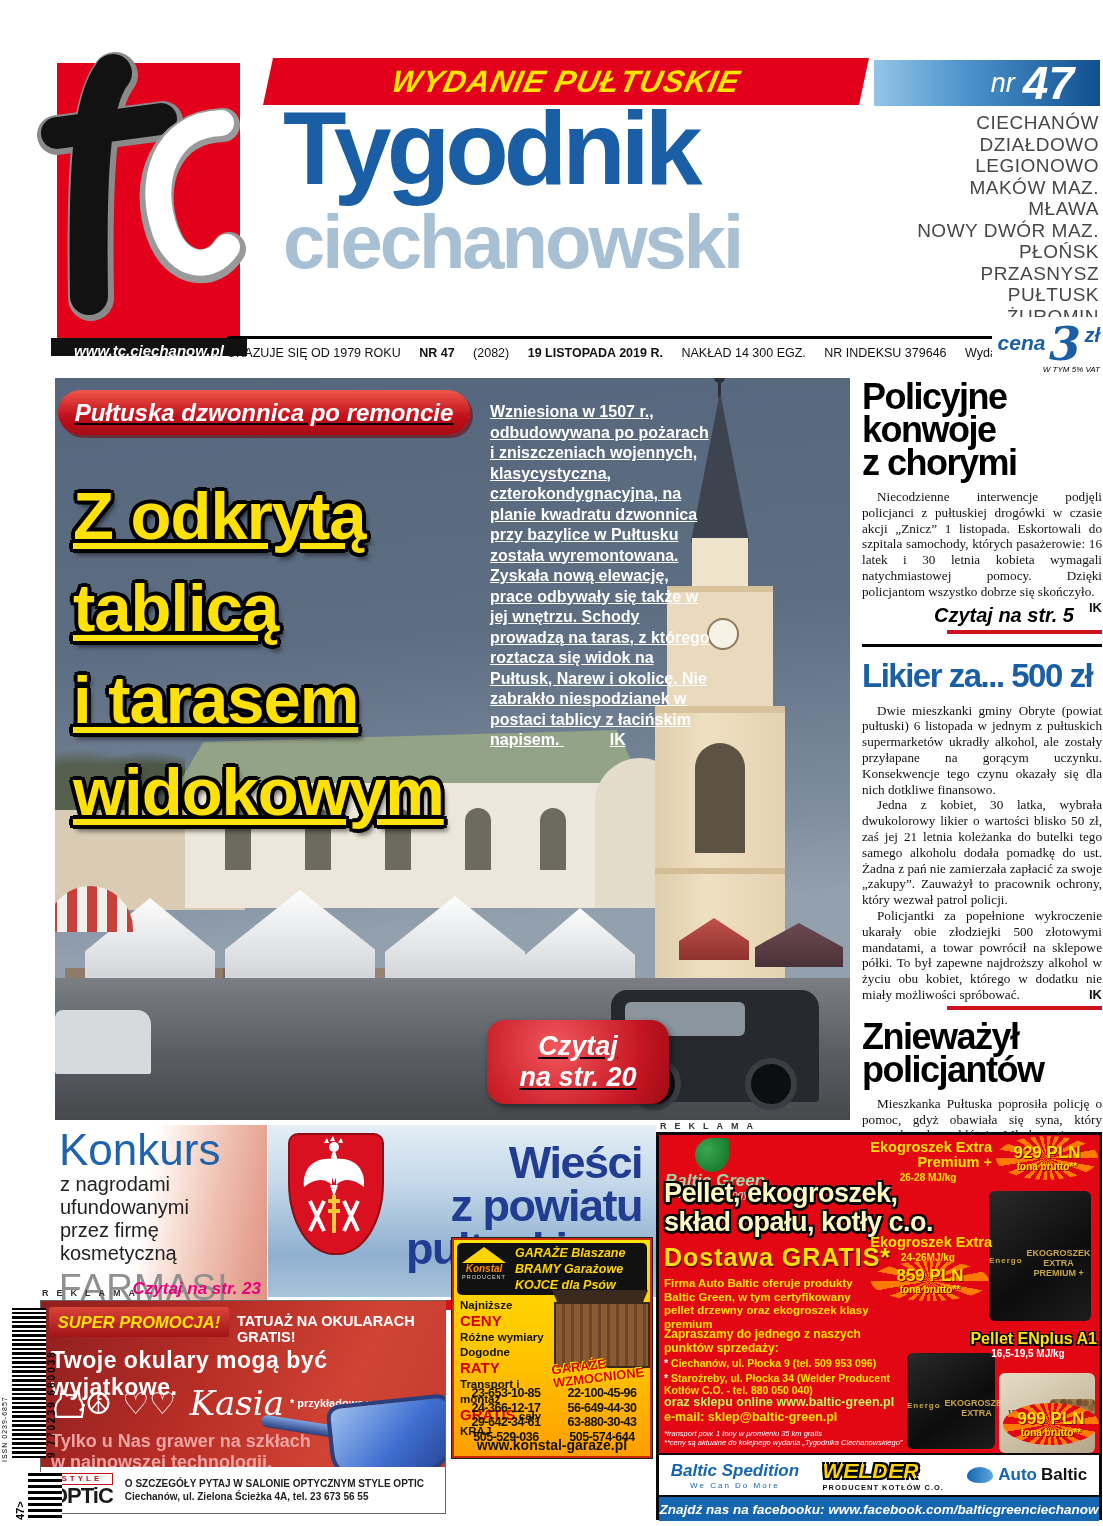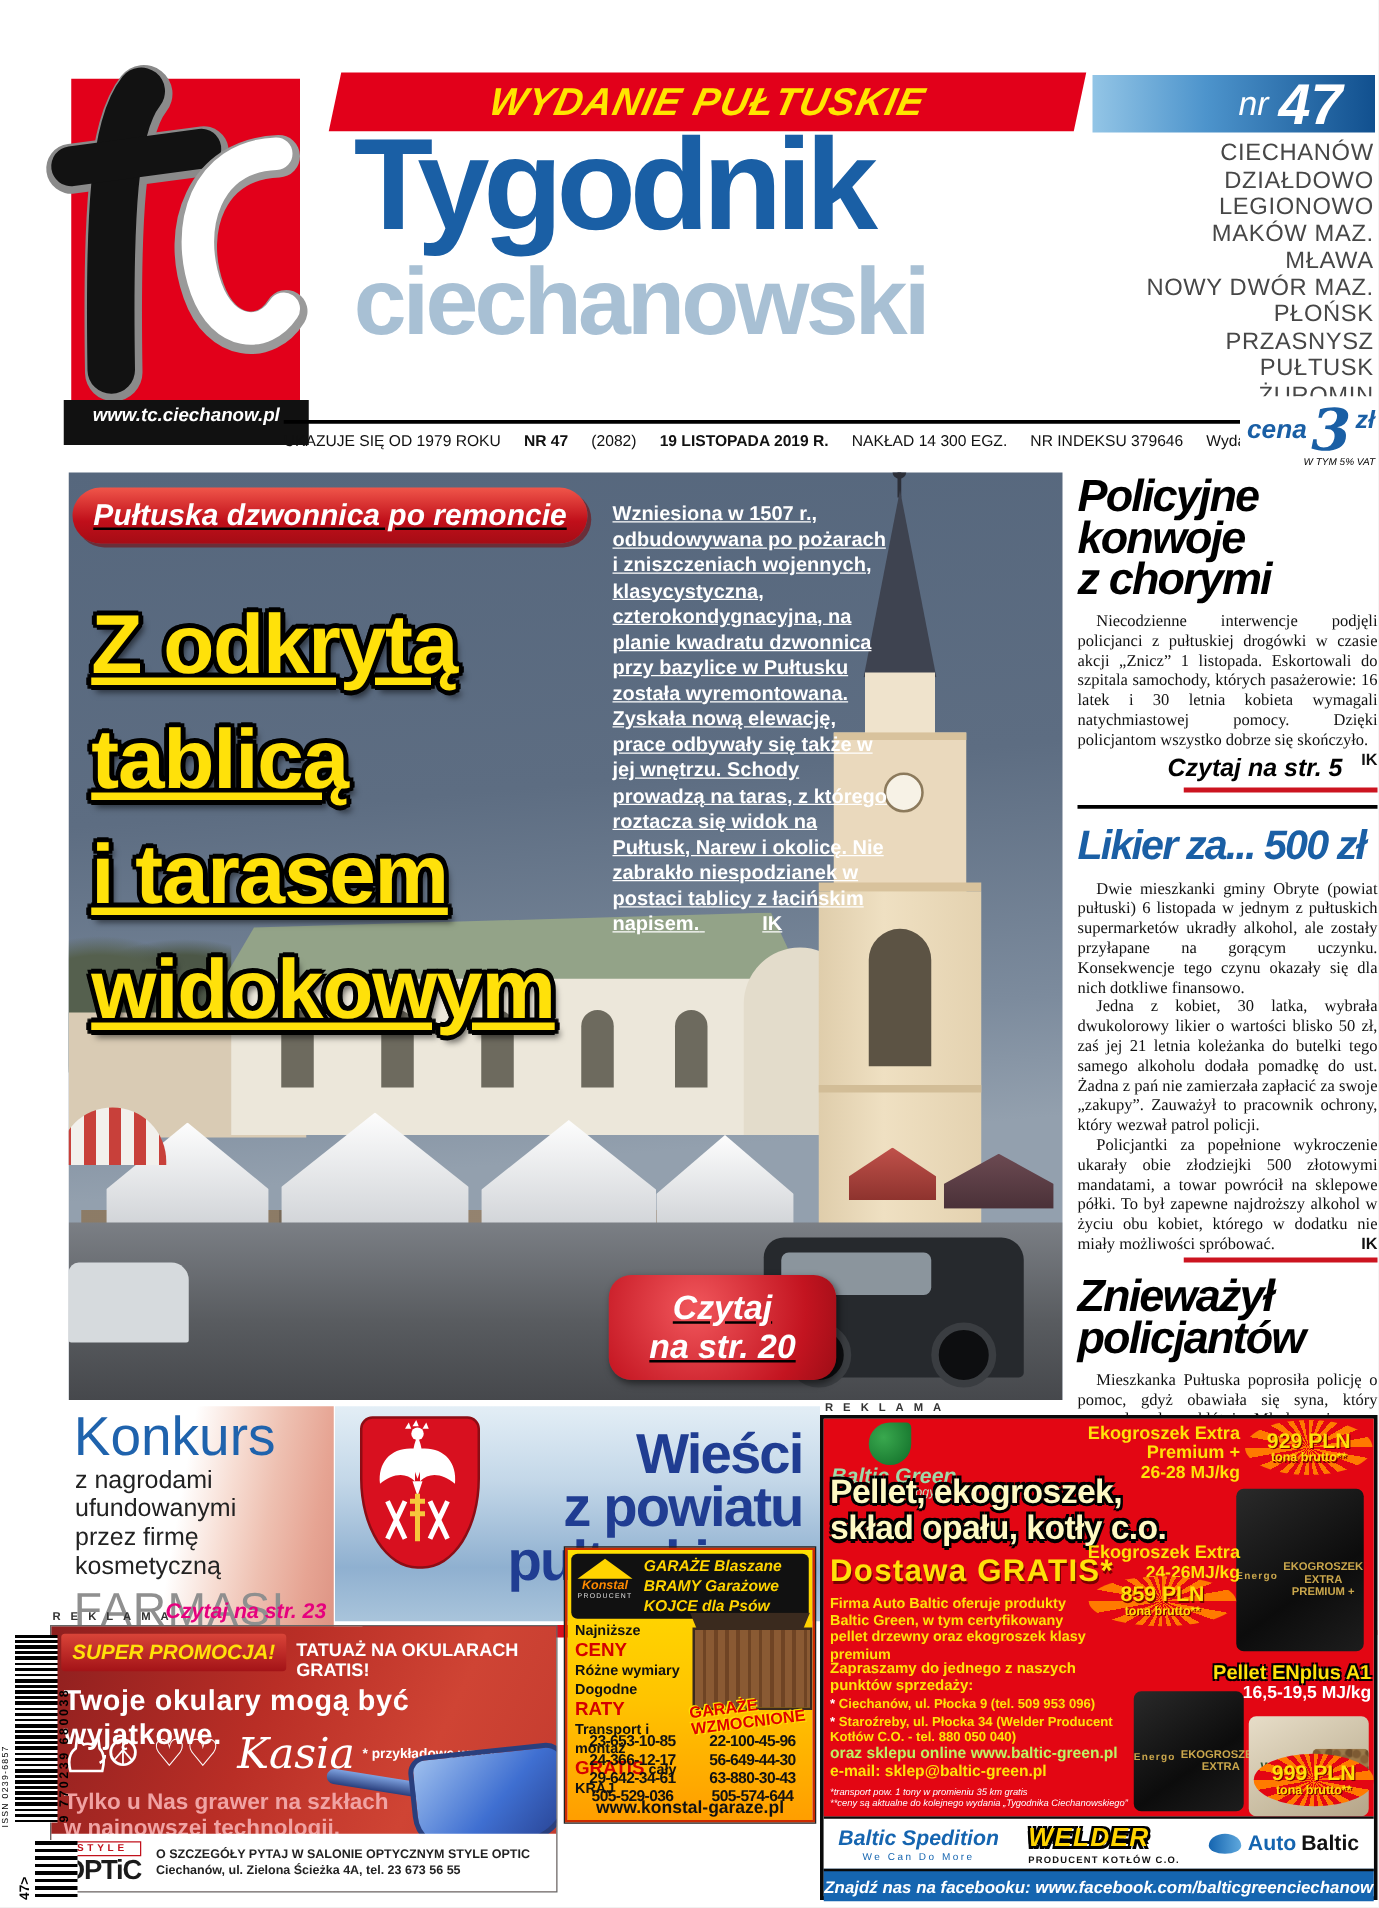--- a/index.html
+++ b/index.html
@@ -3,21 +3,21 @@
 <meta charset="utf-8">
 <style>
   html,body{margin:0;padding:0;background:#e8e8e8;}
   #page{position:relative;width:1103px;height:1526px;background:#fff;overflow:hidden;
         font-family:"Liberation Sans",sans-serif;margin:0 auto;}
   .abs{position:absolute;}
 
   
   #tc-logo{left:57px;top:63px;width:183px;height:293px;background:#e2001a;}
   #tc-logo svg{position:absolute;left:-12px;top:0;overflow:visible;}
-  #tc-webbar{position:absolute;left:-6px;bottom:0;width:196px;height:36px;background:#111;
+  #tc-webbar{position:absolute;left:-6px;bottom:0;width:196px;height:18px;background:#111;
              color:#fff;font-style:italic;font-weight:bold;font-size:15px;line-height:26px;text-align:center;}
   #edition-banner{left:268px;top:58px;width:596px;height:47px;background:#e2001a;
                   transform:skewX(-12deg);display:flex;align-items:center;justify-content:center;}
   #edition-banner span{color:#ffe500;font-weight:900;font-style:italic;font-size:31px;letter-spacing:1px;white-space:nowrap;}
   #issue-box{left:874px;top:60px;width:226px;height:46px;background:linear-gradient(90deg,#93c5e6,#4d94cc 40%,#11508f);
              display:flex;align-items:center;justify-content:flex-end;padding-right:26px;box-sizing:border-box;color:#fff;}
   #issue-box .nr{font-style:italic;font-size:27px;margin-right:8px;}
   #issue-box .num{font-style:italic;font-weight:900;font-size:46px;}
   #mast1{left:283px;top:96px;font-size:104px;font-weight:bold;color:#1a5fa5;letter-spacing:-5px;line-height:1;}
   #mast2{left:283px;top:204px;font-size:76px;font-weight:bold;color:#a8c0d4;letter-spacing:-3px;line-height:1;}
@@ -75,21 +75,21 @@
             text-shadow:-3px -3px 0 #000,3px -3px 0 #000,-3px 3px 0 #000,3px 3px 0 #000,-4px 0 0 #000,4px 0 0 #000,0 -4px 0 #000,0 4px 0 #000,4px 6px 5px rgba(0,0,0,.55);}
   #standfirst{left:435px;top:24px;width:225px;color:#fff;font-weight:bold;font-size:16px;line-height:20.5px;}
   #standfirst .byl{margin-left:46px;font-weight:bold;}
   #lead-readmore{left:432px;top:642px;width:182px;height:84px;border-radius:18px;
                  background:radial-gradient(circle at 38% 32%,#f1575c,#c31420 70%,#9d0d16);
                  box-shadow:2px 3px 6px rgba(0,0,0,.5);display:flex;flex-direction:column;align-items:center;justify-content:center;cursor:pointer;}
   #lead-readmore span{color:#fff;font-weight:900;font-style:italic;font-size:27px;line-height:31px;}
 
   
   #rightcol{left:862px;top:380px;width:240px;}
-  .art-title{font-weight:900;font-size:36px;line-height:33px;letter-spacing:-1.5px;color:#000;margin:0 0 10px 0;font-style:italic;}
+  .art-title{font-weight:900;font-size:36px;line-height:33px;letter-spacing:-1.5px;color:#000;margin:0 0 10px 0;}
   .art-title.blue{color:#1a5fa5;font-size:33px;line-height:34px;}
   .art-body p{font-family:"Liberation Serif",serif;font-size:13.2px;line-height:15.8px;text-align:justify;
               margin:0;text-indent:15px;color:#111;}
   .art-body .byl{float:right;font-weight:bold;font-family:"Liberation Sans",sans-serif;font-size:13px;}
   .art-readmore{text-align:right;font-weight:900;font-style:italic;font-size:20px;margin-top:4px;color:#000;cursor:pointer;}
   .redrule{height:4px;background:#cc1420;width:155px;margin:3px 0 10px auto;}
   .col-divider{height:3px;background:#000;margin:4px 0 12px 0;}
 
   
   #farmasi{left:55px;top:1125px;width:212px;height:178px;border-bottom:5px solid #e6007e;
@@ -112,21 +112,21 @@
   .rek{font-size:9px;letter-spacing:8px;color:#333;font-weight:bold;}
 
   
   #baltic{left:656px;top:1132px;width:446px;height:388px;border:3px solid #0a0a0a;box-sizing:border-box;background:#fff;}
   #baltic-red{position:relative;width:100%;height:318px;background:#e30613;overflow:hidden;}
   #bg-logo{left:6px;top:3px;display:flex;align-items:center;flex-direction:column;}
   #bg-leaf{width:34px;height:34px;border-radius:50% 4px 50% 50%;background:radial-gradient(circle at 35% 35%,#39a84e,#0f6b27);margin-right:6px;}
   #bg-logo .bn{color:#9fd9a8;font-weight:900;font-style:italic;font-size:17px;line-height:17px;}
   #bg-logo .bt{color:#bfe6c5;font-size:10px;font-style:italic;}
   .prodlabel{position:absolute;text-align:right;color:#ffe10a;font-weight:900;font-size:14.5px;line-height:15px;}
-  .prodlabel .mj{font-size:14px;font-weight:bold;display:block;}
+  .prodlabel .mj{font-size:10px;font-weight:bold;display:block;text-align:center;}
   .burst{position:absolute;border-radius:50%;display:flex;flex-direction:column;align-items:center;justify-content:center;
          background:repeating-conic-gradient(#ff7a00 0 10deg,#e30613 10deg 20deg);}
   .burst .p{color:#ffe10a;font-weight:900;font-size:17px;line-height:17px;text-shadow:1px 1px 0 #7a0000;}
   .burst .u{color:#ffe10a;font-weight:bold;font-size:10px;text-shadow:1px 1px 0 #7a0000;}
   #baltic-headline{left:5px;top:44px;color:#fef9c3;font-weight:900;font-size:27px;line-height:29px;letter-spacing:-0.5px;
        text-shadow:-2px -2px 0 #000,2px -2px 0 #000,-2px 2px 0 #000,2px 2px 0 #000,0 3px 0 #000;}
   #baltic-dostawa{left:5px;top:108px;color:#ffe10a;font-weight:900;font-size:25px;letter-spacing:1px;text-shadow:1px 2px 0 #7a0000;}
   #baltic-desc{left:5px;top:142px;width:210px;color:#ffe10a;font-weight:bold;font-size:11.5px;line-height:13.5px;}
   #baltic-invite{left:5px;top:192px;width:205px;color:#ffe10a;font-weight:900;font-size:12px;line-height:14px;}
   #baltic-points{left:5px;top:222px;width:238px;color:#ffe10a;font-weight:bold;font-size:10.5px;line-height:12.5px;}

